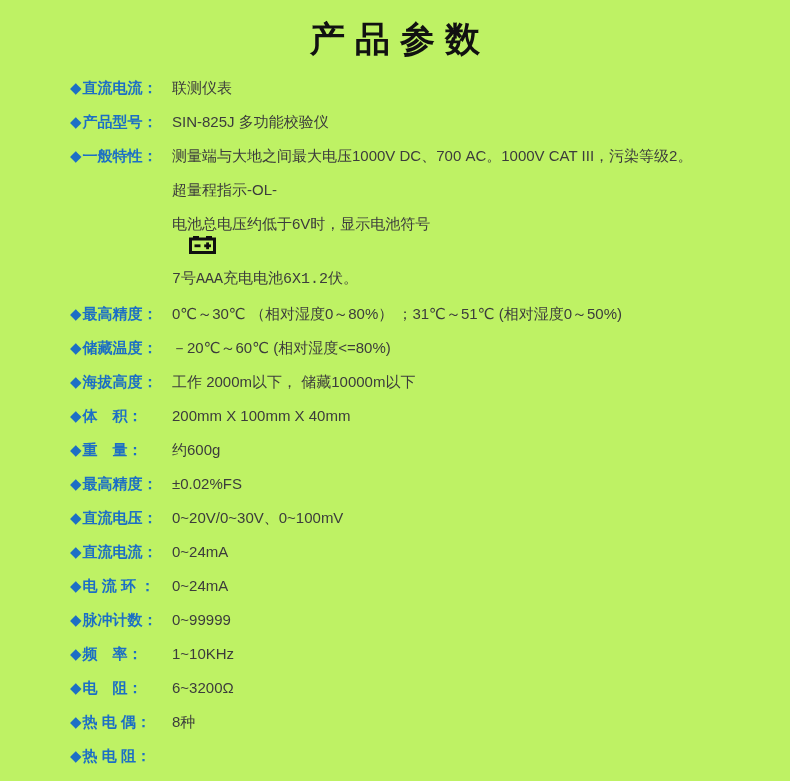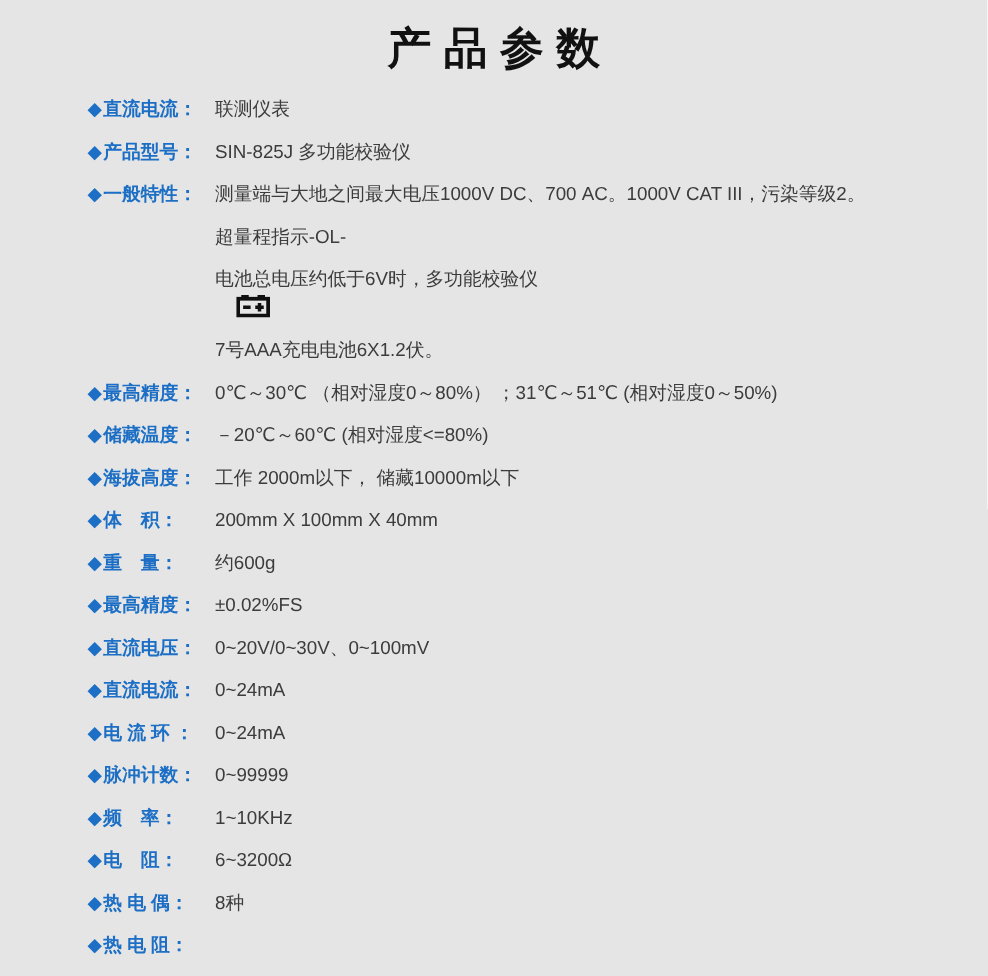--- a/index.html
+++ b/index.html
@@ -7,21 +7,21 @@
     --text:#3c3c3c;
     --title:#111111;
   }
   *{box-sizing:border-box;}
   html,body{margin:0;padding:0;background:#ffffff;}
   body{
     width:790px;height:781px;
     font-family:"Liberation Sans","DejaVu Sans",sans-serif;
     overflow:hidden;
   }
-  .page{width:790px;height:781px;background:#e5e5e5;overflow:hidden;}
+  .page{width:790px;height:781px;background:#bef264;overflow:hidden;}
   .title{
     margin:16px 0 15px;
     text-align:center;
     font-size:35px;
     line-height:46px;
     font-weight:700;
     color:var(--title);
     letter-spacing:10px;
     padding-left:10px; 
   }
@@ -38,21 +38,21 @@
     display:flex;
     align-items:flex-start;
     color:var(--accent);
     font-weight:700;
     white-space:pre;
   }
   .bullet{margin-right:1px;font-size:15px;}
   .spec-label-text{white-space:pre;}
   .spec-value{color:var(--text);flex:1;}
   .value-line{margin-bottom:12px;white-space:pre-wrap;}
-  .value-line:last-child{margin-bottom:0;}
+  .value-line:last-child{margin-bottom:0;font-family:Liberation Mono, monospace;}
   .battery{vertical-align:-3px;margin-left:9px;}
 </style>
 </head>
 <body>
 
 <div class="page">
   <h1 class="title">产品参数</h1>
   <div class="spec-list" id="spec-list">
   <div class="spec-row">
     <span class="label-block"><span class="bullet">◆</span><span class="spec-label-text">直流电流：</span></span>
@@ -62,21 +62,21 @@
   <div class="spec-row">
     <span class="label-block"><span class="bullet">◆</span><span class="spec-label-text">产品型号：</span></span>
     <div class="spec-value"><span class="value-text">SIN-825J 多功能校验仪</span></div>
   </div>
 
   <div class="spec-row">
     <span class="label-block"><span class="bullet">◆</span><span class="spec-label-text">一般特性：</span></span>
     <div class="spec-value">
           <div class="value-line"><span class="value-text">测量端与大地之间最大电压1000V DC、700 AC。1000V CAT III，污染等级2。</span></div>
           <div class="value-line"><span class="value-text">超量程指示-OL-</span></div>
-          <div class="value-line"><span class="value-text">电池总电压约低于6V时，多功能校验仪</span>
+          <div class="value-line"><span class="value-text">电池总电压约低于6V时，显示电池符号</span>
   <svg class="battery" width="27" height="19" viewBox="0 0 27 19" aria-hidden="true">
     <rect x="4" y="1" width="6" height="4" fill="#101010"></rect>
     <rect x="17" y="1" width="6" height="4" fill="#101010"></rect>
     <rect x="1.5" y="4" width="24" height="13.5" fill="none" stroke="#101010" stroke-width="3"></rect>
     <rect x="5.5" y="9.4" width="6" height="2.8" fill="#101010"></rect>
     <rect x="15.2" y="9.4" width="6.8" height="2.8" fill="#101010"></rect>
     <rect x="17.2" y="7.4" width="2.8" height="6.8" fill="#101010"></rect>
   </svg>
 </div>
           <div class="value-line"><span class="value-text">7号AAA充电电池6X1.2伏。</span></div>

